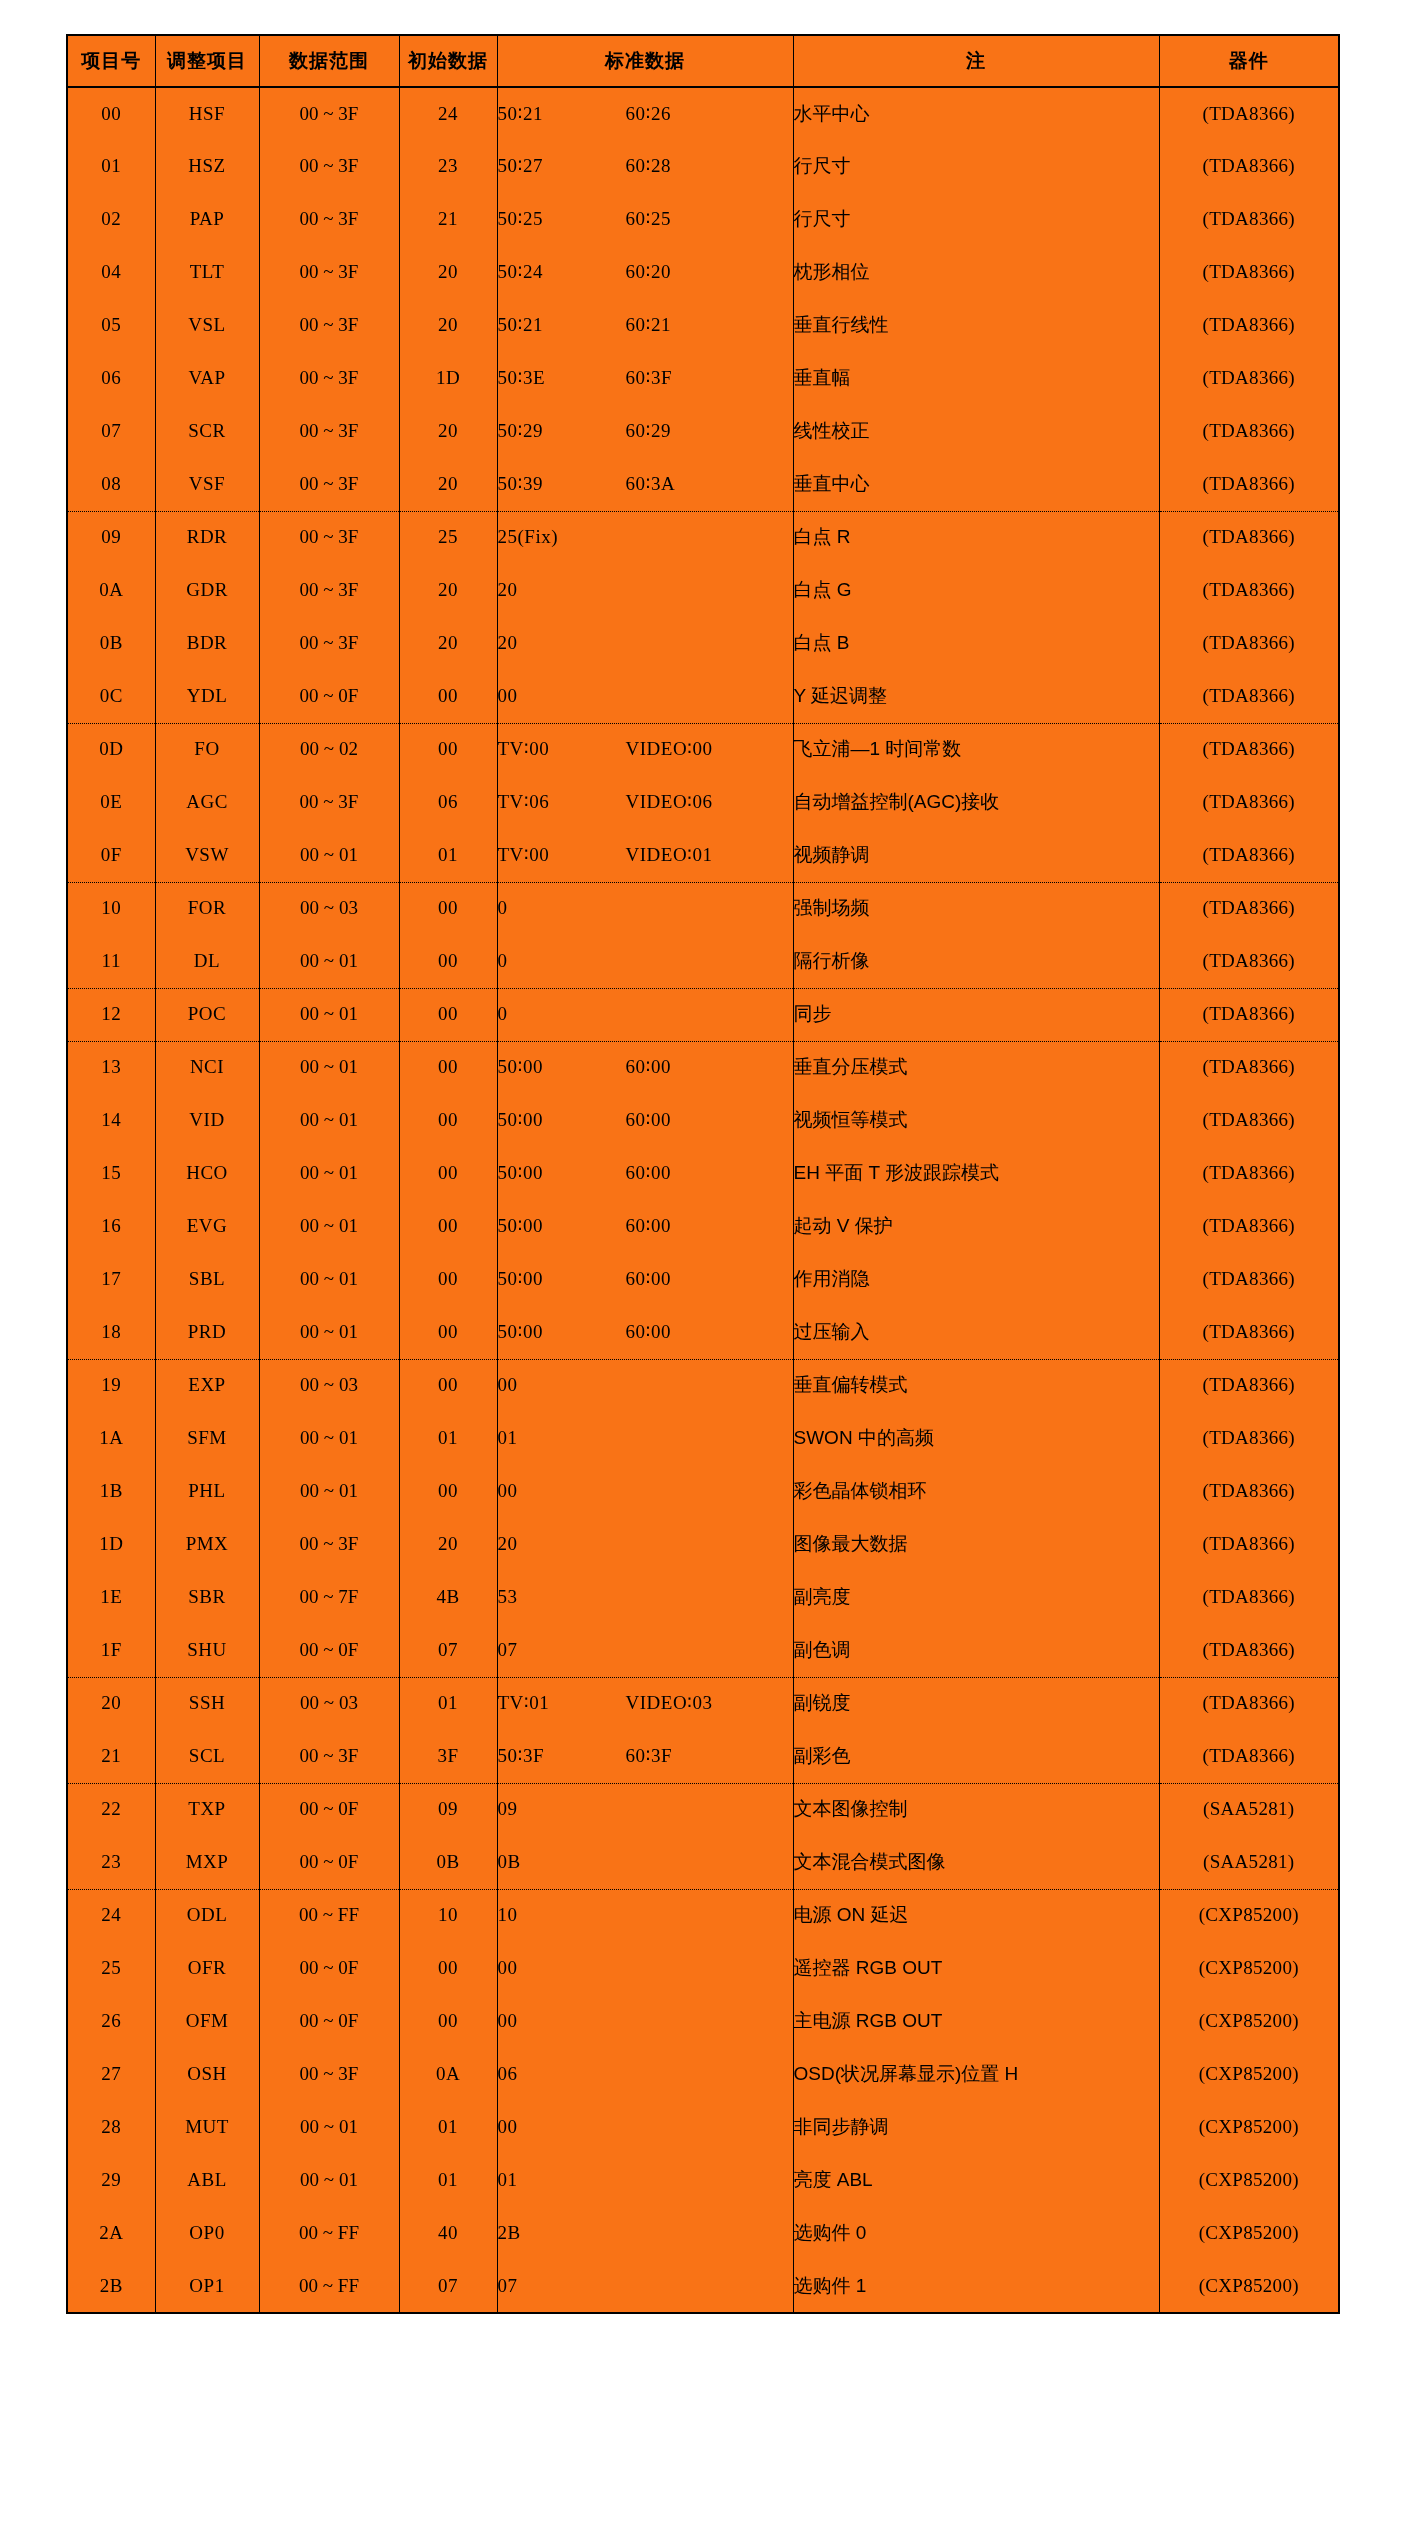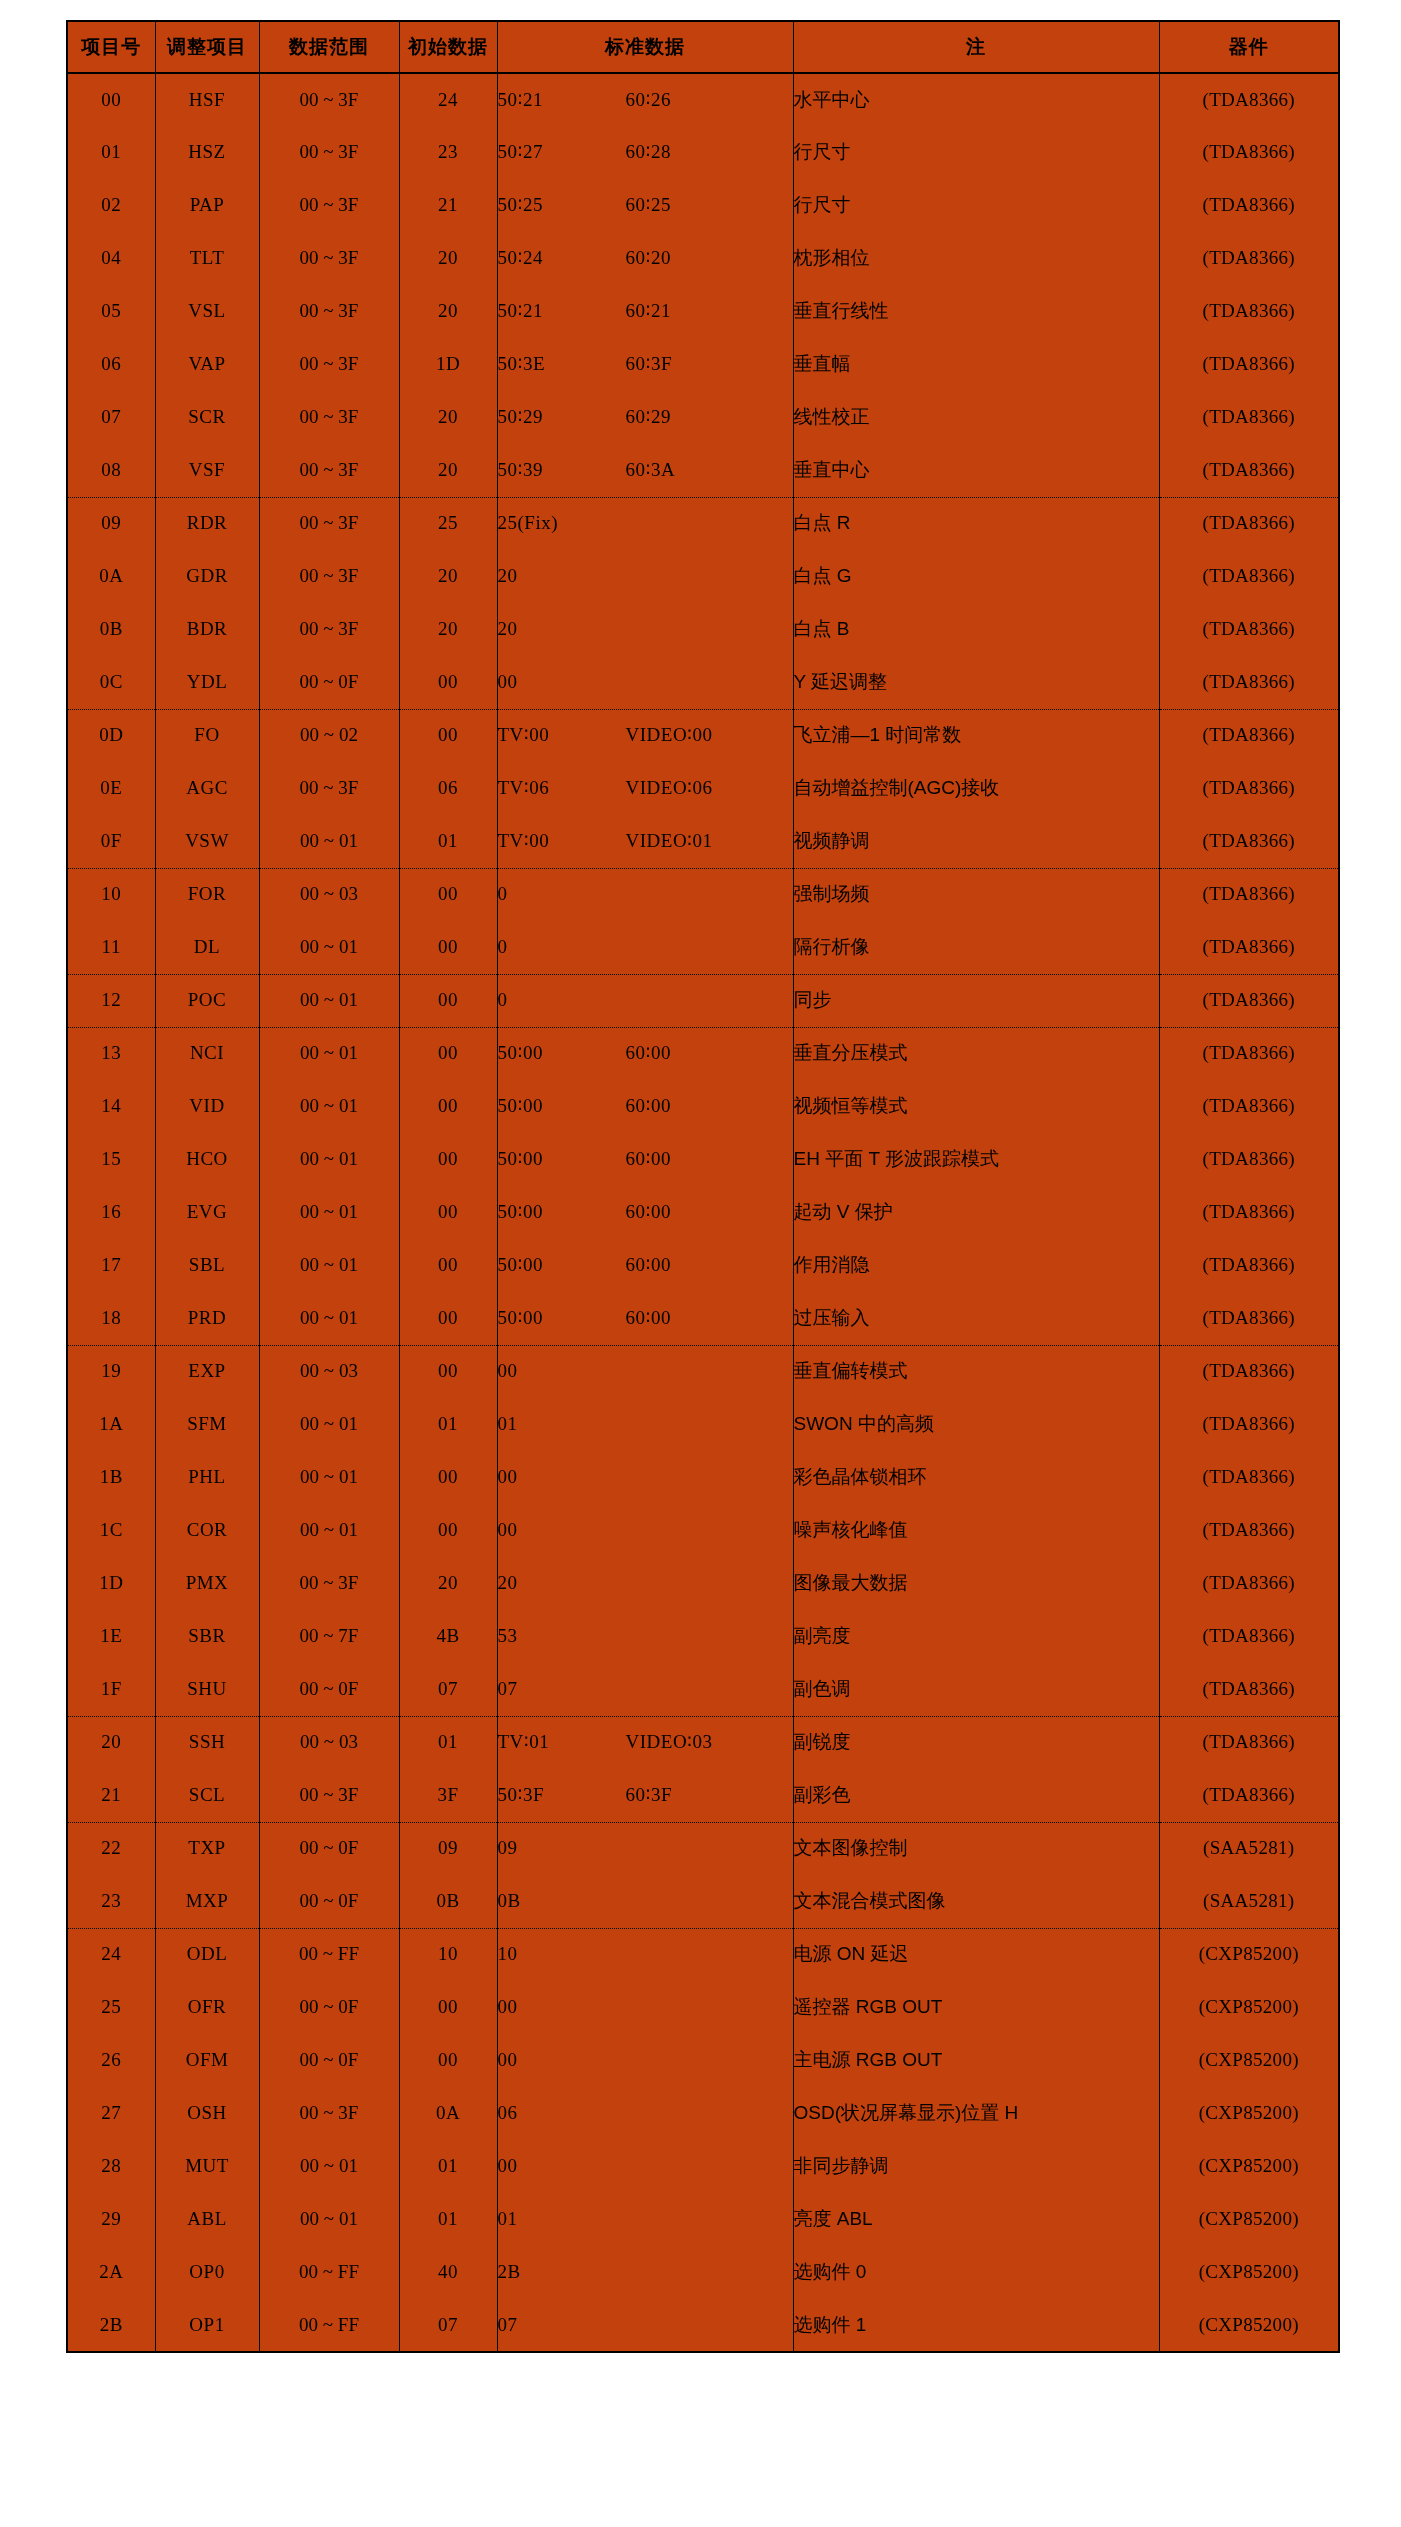--- a/index.html
+++ b/index.html
@@ -18,25 +18,25 @@
   }
   #sheet {
     position: absolute;
     left: 0; top: 0;
     width: 1401px;
     height: 2527px;
   }
   table.adjust-table {
     position: absolute;
     left: 66px;
-    top: 20px;
+    top: 34px;
     width: 1272px;
     border-collapse: collapse;
     table-layout: fixed;
-    background: #c2410c;
+    background: #f97316;
   }
   table.adjust-table col.c-id     { width: 88px; }
   table.adjust-table col.c-item   { width: 104px; }
   table.adjust-table col.c-range  { width: 140px; }
   table.adjust-table col.c-init   { width: 98px; }
   table.adjust-table col.c-std    { width: 296px; }
   table.adjust-table col.c-note   { width: 366px; }
   table.adjust-table col.c-dev    { width: 180px; }
 
   table.adjust-table th,
@@ -508,34 +508,20 @@
           <td class="cell-std">
             <span class="std-wrap">
               <span class="std-a">00</span>
               <span class="std-b"></span>
             </span>
           </td>
           <td class="cell-note">彩色晶体锁相环</td>
           <td class="cell-dev">(TDA8366)</td>
         </tr>
         <tr>
-          <td class="cell-id">1C</td>
-          <td class="cell-item">COR</td>
-          <td class="cell-range">00 ~ 01</td>
-          <td class="cell-init">00</td>
-          <td class="cell-std">
-            <span class="std-wrap">
-              <span class="std-a">00</span>
-              <span class="std-b"></span>
-            </span>
-          </td>
-          <td class="cell-note">噪声核化峰值</td>
-          <td class="cell-dev">(TDA8366)</td>
-        </tr>
-        <tr>
           <td class="cell-id">1D</td>
           <td class="cell-item">PMX</td>
           <td class="cell-range">00 ~ 3F</td>
           <td class="cell-init">20</td>
           <td class="cell-std">
             <span class="std-wrap">
               <span class="std-a">20</span>
               <span class="std-b"></span>
             </span>
           </td>

